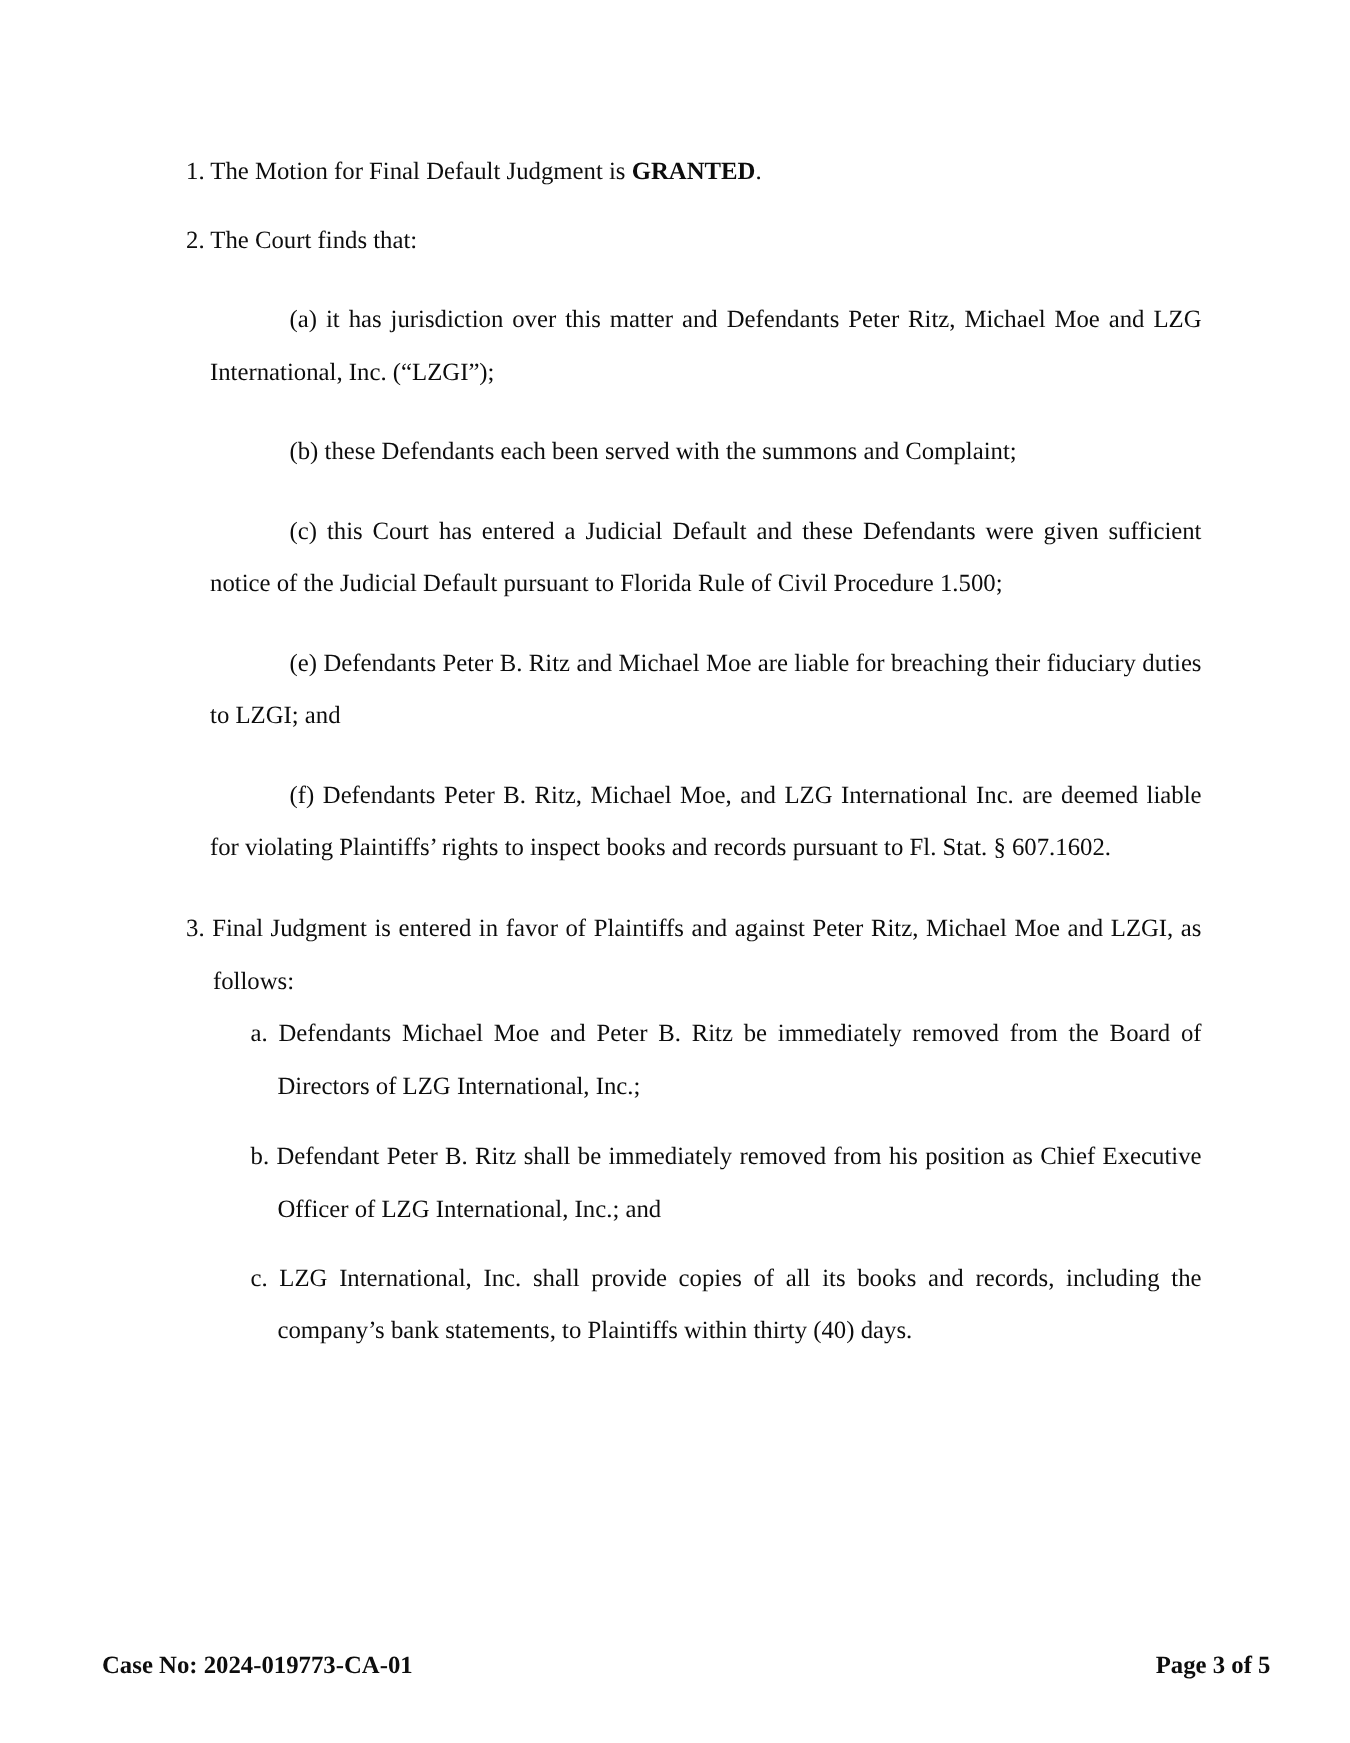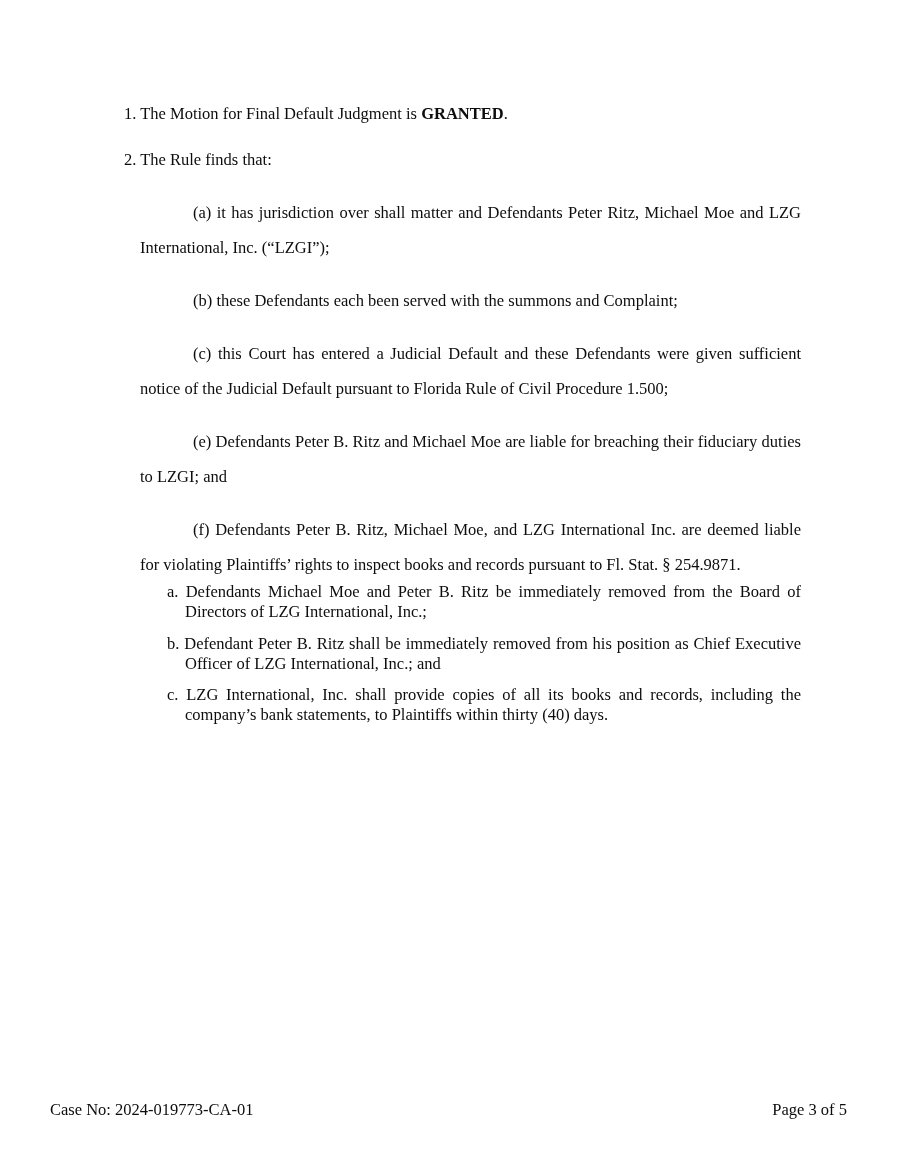--- a/index.html
+++ b/index.html
@@ -40,68 +40,71 @@
     text-align: justify;
     text-align-last: left;
     margin-top: 18px;
   }
   
   .sub-item {
     margin-left: 167px;
     width: 634px;
     padding-left: 18px;
     text-indent: -18px;
-    line-height: 20px;
+    line-height: 35px;
     text-align: justify;
     text-align-last: left;
   }
   .mt0  { margin-top: 0; }
   .mt11 { margin-top: 11px; }
   .mt12 { margin-top: 12px; }
   .mt19 { margin-top: 19px; }
   .bold { font-weight: bold; }
   .footer {
     position: absolute;
     top: 1100px;
-    left: 50px;
+    left: 68px;
     right: 53px;
     display: flex;
     justify-content: space-between;
     line-height: 20px;
+    font-weight: bold;
   }
 </style>
 </head>
 <body>
 
 <div class="page">
   <div class="content">
 
     <p class="num-item mt0"><span>1.</span>
       <span>The Motion for Final Default Judgment is</span>
       <span class="bold">GRANTED</span><span>.</span></p>
 
     <p class="num-item mt11"><span>2.</span>
-      <span>The Rule finds that:</span></p>
+      <span>The Court finds that:</span></p>
 
     <p class="finding"><span>(a)</span>
-      <span>it has jurisdiction over shall matter and Defendants Peter Ritz, Michael Moe and LZG International, Inc. (“LZGI”);</span></p>
+      <span>it has jurisdiction over this matter and Defendants Peter Ritz, Michael Moe and LZG International, Inc. (“LZGI”);</span></p>
 
     <p class="finding"><span>(b)</span>
       <span>these Defendants each been served with the summons and Complaint;</span></p>
 
     <p class="finding"><span>(c)</span>
       <span>this Court has entered a Judicial Default and these Defendants were given sufficient notice of the Judicial Default pursuant to Florida Rule of Civil Procedure 1.500;</span></p>
 
 
     <p class="finding"><span>(e)</span>
       <span>Defendants Peter B. Ritz and Michael Moe are liable for breaching their fiduciary duties to LZGI; and</span></p>
 
     <p class="finding"><span>(f)</span>
-      <span>Defendants Peter B. Ritz, Michael Moe, and LZG International Inc. are deemed liable for violating Plaintiffs’ rights to inspect books and records pursuant to Fl. Stat. § 254.9871.</span></p>
+      <span>Defendants Peter B. Ritz, Michael Moe, and LZG International Inc. are deemed liable for violating Plaintiffs’ rights to inspect books and records pursuant to Fl. Stat. § 607.1602.</span></p>
 
+    <p class="num-item mt19"><span>3.</span>
+      <span>Final Judgment is entered in favor of Plaintiffs and against Peter Ritz, Michael Moe and LZGI, as follows:</span></p>
 
     <p class="sub-item mt0"><span>a.</span>
       <span>Defendants Michael Moe and Peter B. Ritz be immediately removed from the Board of Directors of LZG International, Inc.;</span></p>
 
     <p class="sub-item mt12"><span>b.</span>
       <span>Defendant Peter B. Ritz shall be immediately removed from his position as Chief Executive Officer of LZG International, Inc.; and</span></p>
 
     <p class="sub-item mt11"><span>c.</span>
       <span>LZG International, Inc. shall provide copies of all its books and records, including the company’s bank statements, to Plaintiffs within thirty (40) days.</span></p>
 

